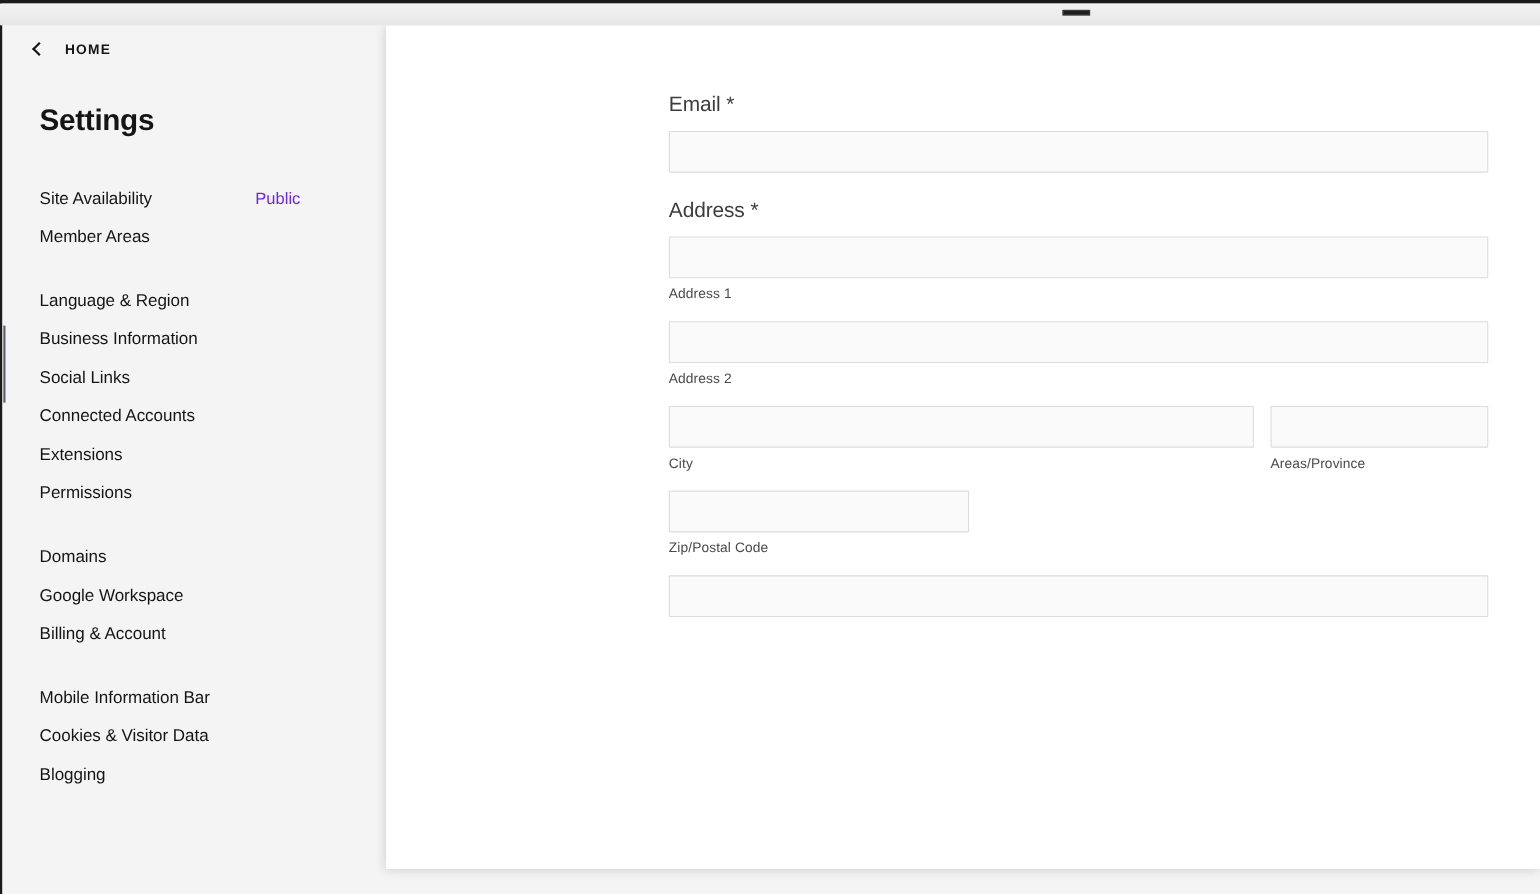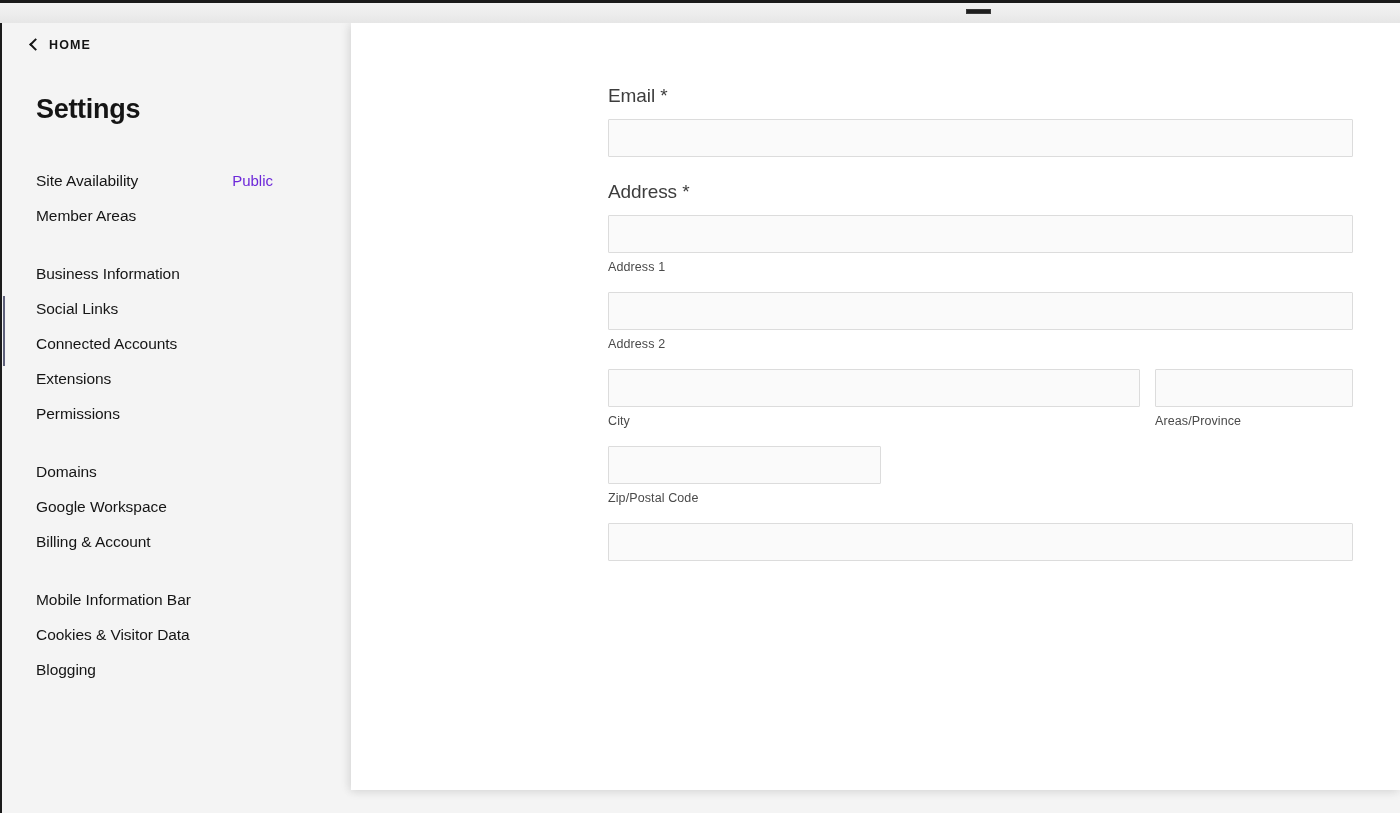--- a/index.html
+++ b/index.html
@@ -68,21 +68,21 @@
     width: 349px; height: 790px;
     background: #f4f4f4;
     z-index: 10;
   }
 
   .breadcrumb {
     position: absolute;
     left: 29px; top: 15px;
     display: flex;
     align-items: center;
-    gap: 9px;
+    gap: 19px;
     cursor: pointer;
   }
   .breadcrumb .chev {
     display: inline-block;
     width: 9px; height: 9px;
     border-left: 2.2px solid #151515;
     border-bottom: 2.2px solid #151515;
     transform: rotate(45deg);
     margin-top: -1px;
   }
@@ -212,20 +212,23 @@
           <div class="nav-item">
             <span class="nv-label">Site Availability</span>
             <span class="nv-value">Public</span>
           </div>
           <div class="nav-item">
             <span class="nv-label">Member Areas</span>
           </div>
         </div>
         <div class="nav-group">
           <div class="nav-item">
+            <span class="nv-label">Language &amp; Region</span>
+          </div>
+          <div class="nav-item">
             <span class="nv-label">Business Information</span>
           </div>
           <div class="nav-item">
             <span class="nv-label">Social Links</span>
           </div>
           <div class="nav-item">
             <span class="nv-label">Connected Accounts</span>
           </div>
           <div class="nav-item">
             <span class="nv-label">Extensions</span>

